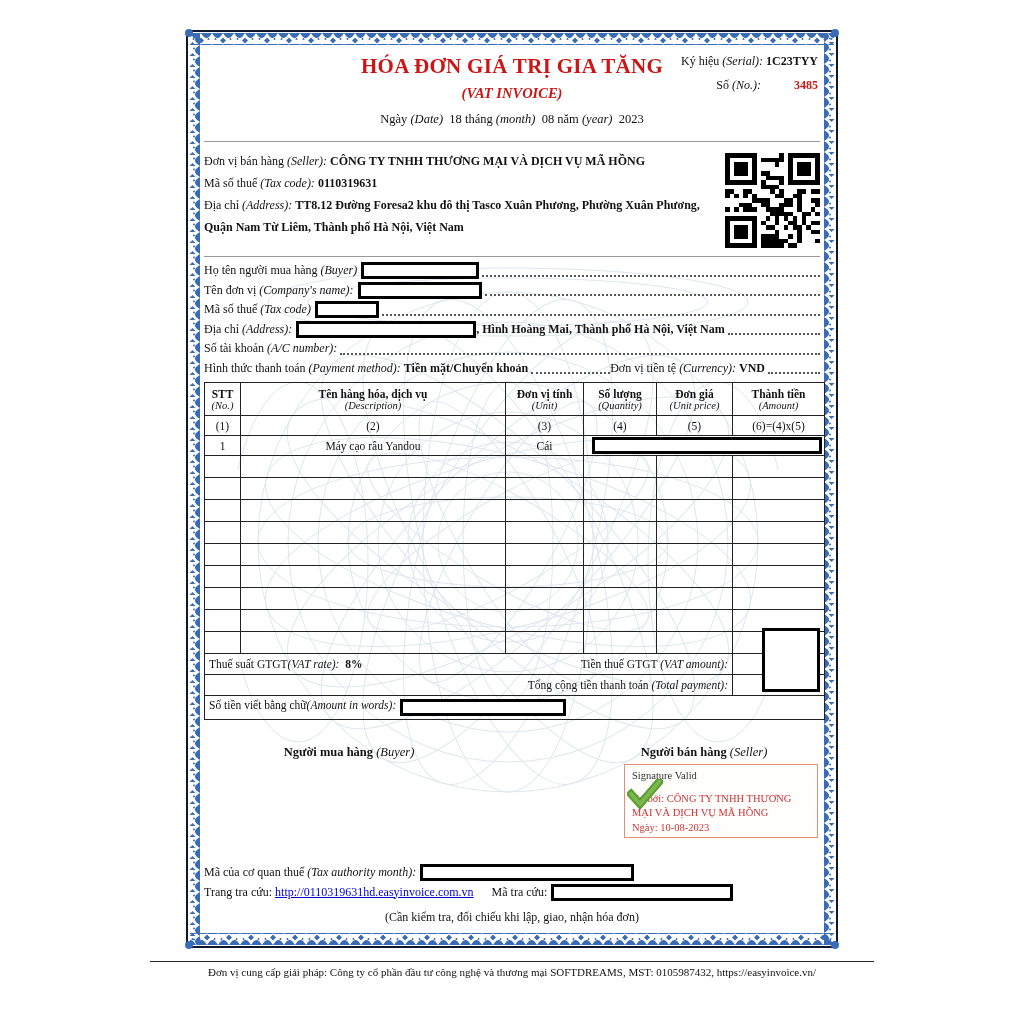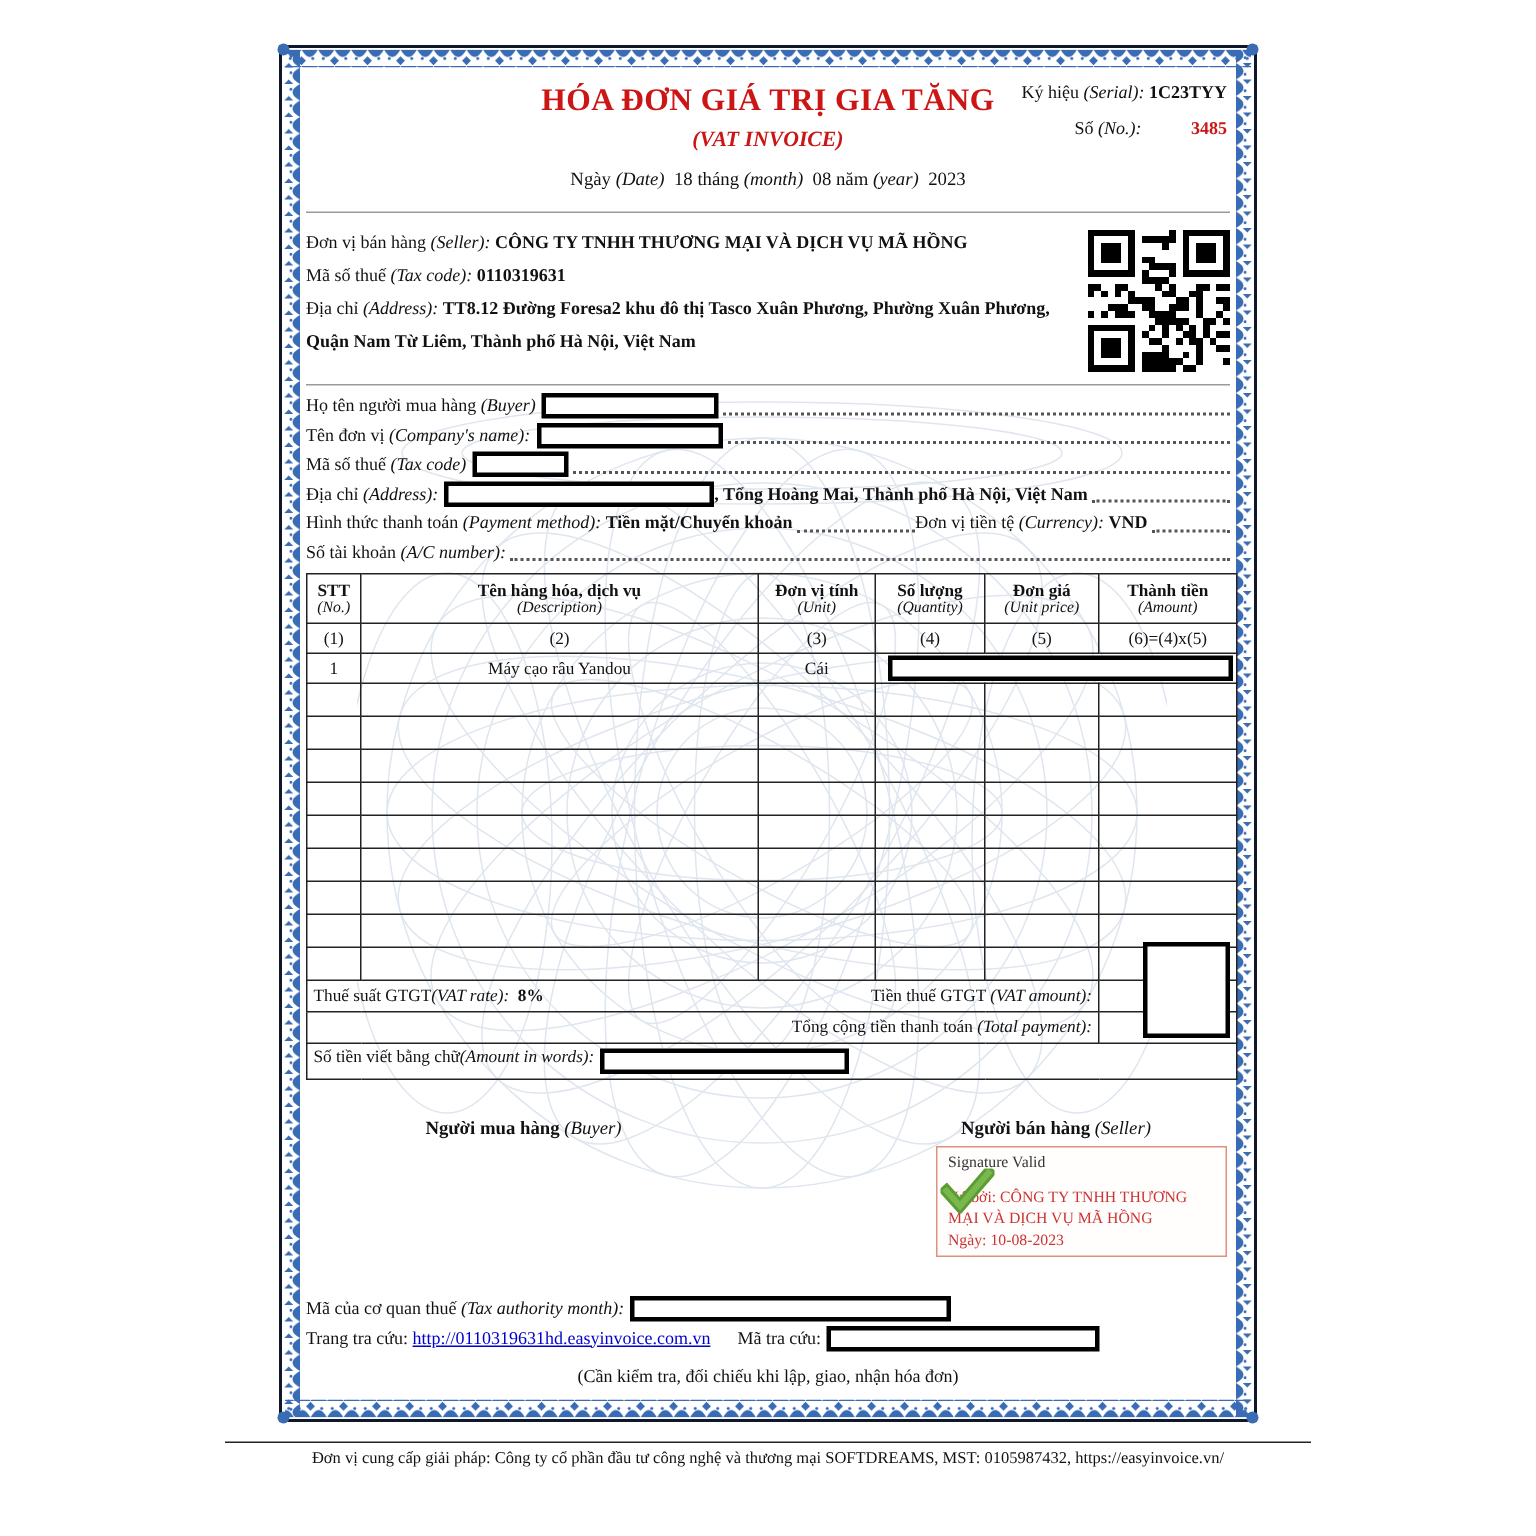--- a/index.html
+++ b/index.html
@@ -358,34 +358,34 @@
         <span class="dots"></span>
       </div>
       <div class="drow">
         <span>Mã số thuế</span>&nbsp;<span class="en">(Tax code)</span>
         <span class="rbox w60"></span>
         <span class="dots"></span>
       </div>
       <div class="drow">
         <span>Địa chỉ</span>&nbsp;<span class="en">(Address):</span>
         <span class="rbox w180"></span>
-        <span class="bv">, Tổng Hoàng Mai, Thành phố Hà Nội, Việt Nam</span>
+        <span class="bv">, Hình Hoàng Mai, Thành phố Hà Nội, Việt Nam</span>
+        <span class="dots"></span>
+      </div>
+      <div class="drow">
+        <span>Số tài khoản</span>&nbsp;<span class="en">(A/C number):</span>
         <span class="dots"></span>
       </div>
       <div class="drow">
         <span>Hình thức thanh toán</span>&nbsp;<span class="en">(Payment method):</span>&nbsp;
         <span class="bv">Tiền mặt/Chuyển khoản</span>
         <span class="dots"></span>
         <span>Đơn vị tiền tệ</span>&nbsp;<span class="en">(Currency):</span>&nbsp;
         <span class="bv">VND</span>
         <span class="dots short"></span>
-      </div>
-      <div class="drow">
-        <span>Số tài khoản</span>&nbsp;<span class="en">(A/C number):</span>
-        <span class="dots"></span>
       </div>
     </div>
 
     <div class="table-wrap">
       <table>
         <colgroup>
           <col style="width:36px">
             <col style="width:265px">
             <col style="width:78px">
           <col style="width:73px">

